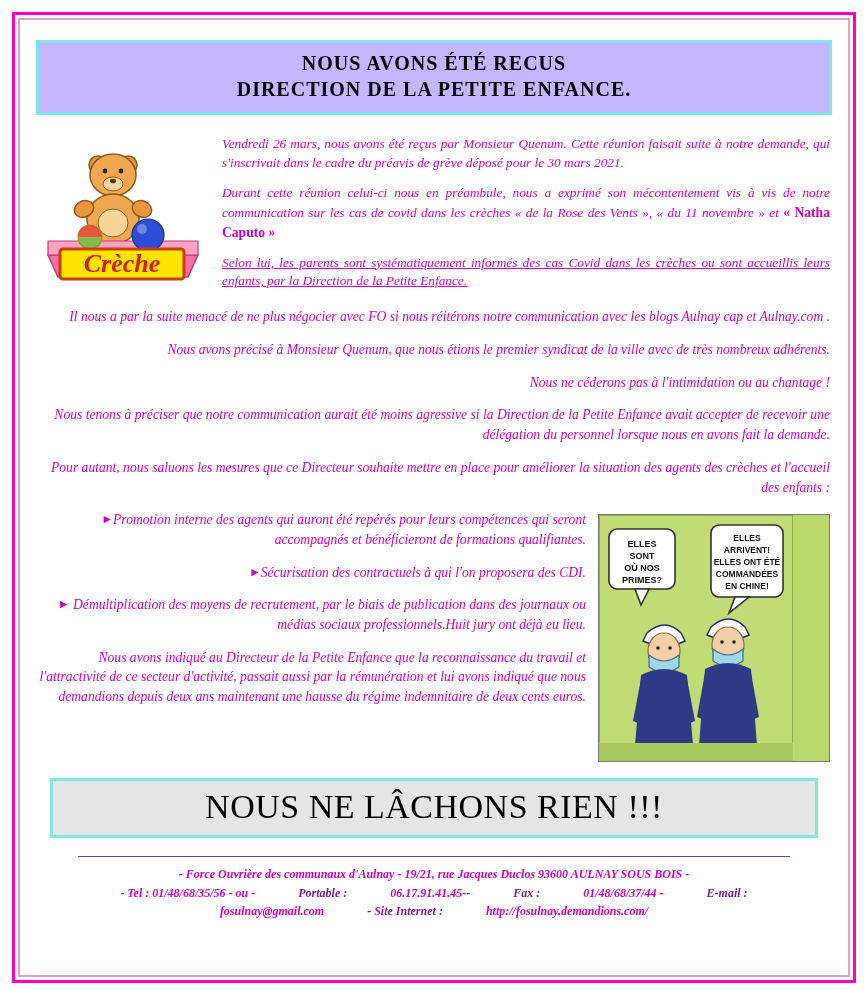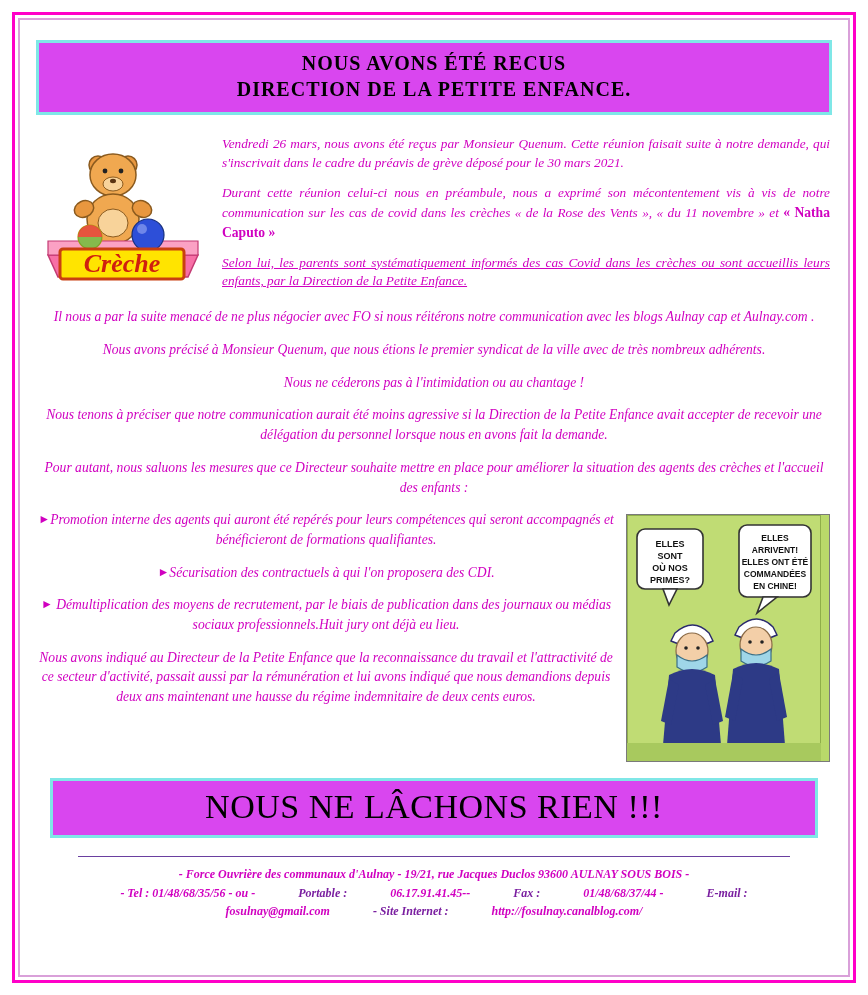--- a/index.html
+++ b/index.html
@@ -46,21 +46,21 @@
     top: 24px;
     right: 24px;
     bottom: 24px;
     box-sizing: border-box;
   }
 
   
   .banner {
     margin: 16px 12px 0 12px;
     border: 3px solid #7fe7e7;
-    background: #d946ef;
+    background: #c4b5fd;
     box-sizing: border-box;
     padding: 8px 4px 10px 4px;
     text-align: center;
   }
   .banner-line {
     font-family: "Liberation Serif", serif;
     font-weight: bold;
     font-size: 20px;
     letter-spacing: 1px;
     color: #000000;
@@ -113,45 +113,45 @@
   .main-text {
     margin-top: 10px;
   }
   p.main {
     font-family: "Liberation Serif", serif;
     font-style: italic;
     font-size: 13.6px;
     line-height: 1.45;
     color: #d000c0;
     margin: 0 0 13px 0;
-    text-align: center;
+    text-align: right;
   }
   .arrow {
     font-style: normal;
     font-size: 12px;
     vertical-align: 1px;
   }
 
   
   .cartoon {
     float: right;
-    width: 204px;
+    width: 232px;
     height: 248px;
     margin: 4px 0 6px 12px;
     border: 1px solid #7a7a7a;
     box-sizing: border-box;
     background: #b9d96a;
   }
   .cartoon svg { display: block; }
 
   
   .footer-banner {
     margin: 10px 12px 0 12px;
     border: 3px solid #7fe7e7;
-    background: #d946ef;
+    background: #e5e5e5;
     box-sizing: border-box;
     padding: 7px 4px 9px 4px;
     text-align: center;
   }
   .footer-banner-text {
     font-family: "Liberation Serif", serif;
     font-size: 34px;
     color: #000000;
     letter-spacing: 0.5px;
   }
@@ -303,19 +303,19 @@
         <div class="line1">- Force Ouvrière des communaux d'Aulnay - 19/21, rue Jacques Duclos 93600 AULNAY SOUS BOIS -</div>
         <div class="line2">
           <span>- Tel : 01/48/68/35/56 - ou -</span>
           <span class="em">Portable :</span>
           <span>06.17.91.41.45--</span>
           <span class="em">Fax :</span>
           <span>01/48/68/37/44 -</span>
           <span class="em">E-mail :</span>
           <span>fosulnay@gmail.com</span>
           <span class="em">- Site Internet :</span>
-          <span>http://fosulnay.canalblog.com/</span>
+          <span>http://fosulnay.demandions.com/</span>
         </div>
       </div>
 
     </div>
   </div>
 </div>
 
 </body></html>

